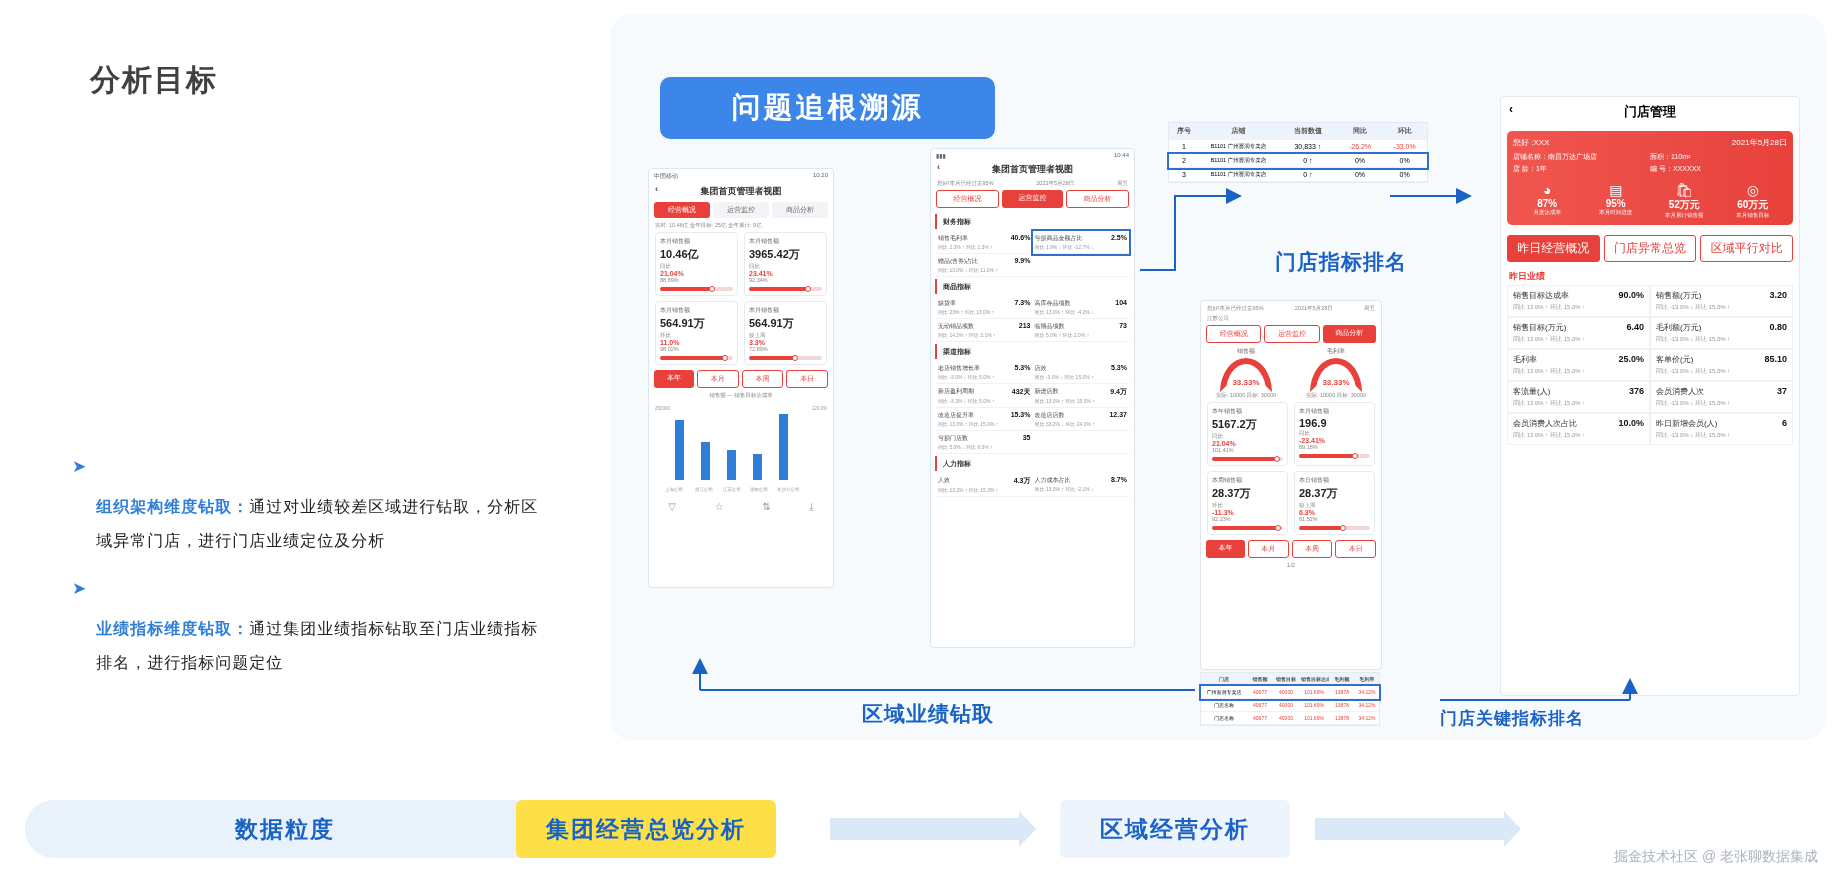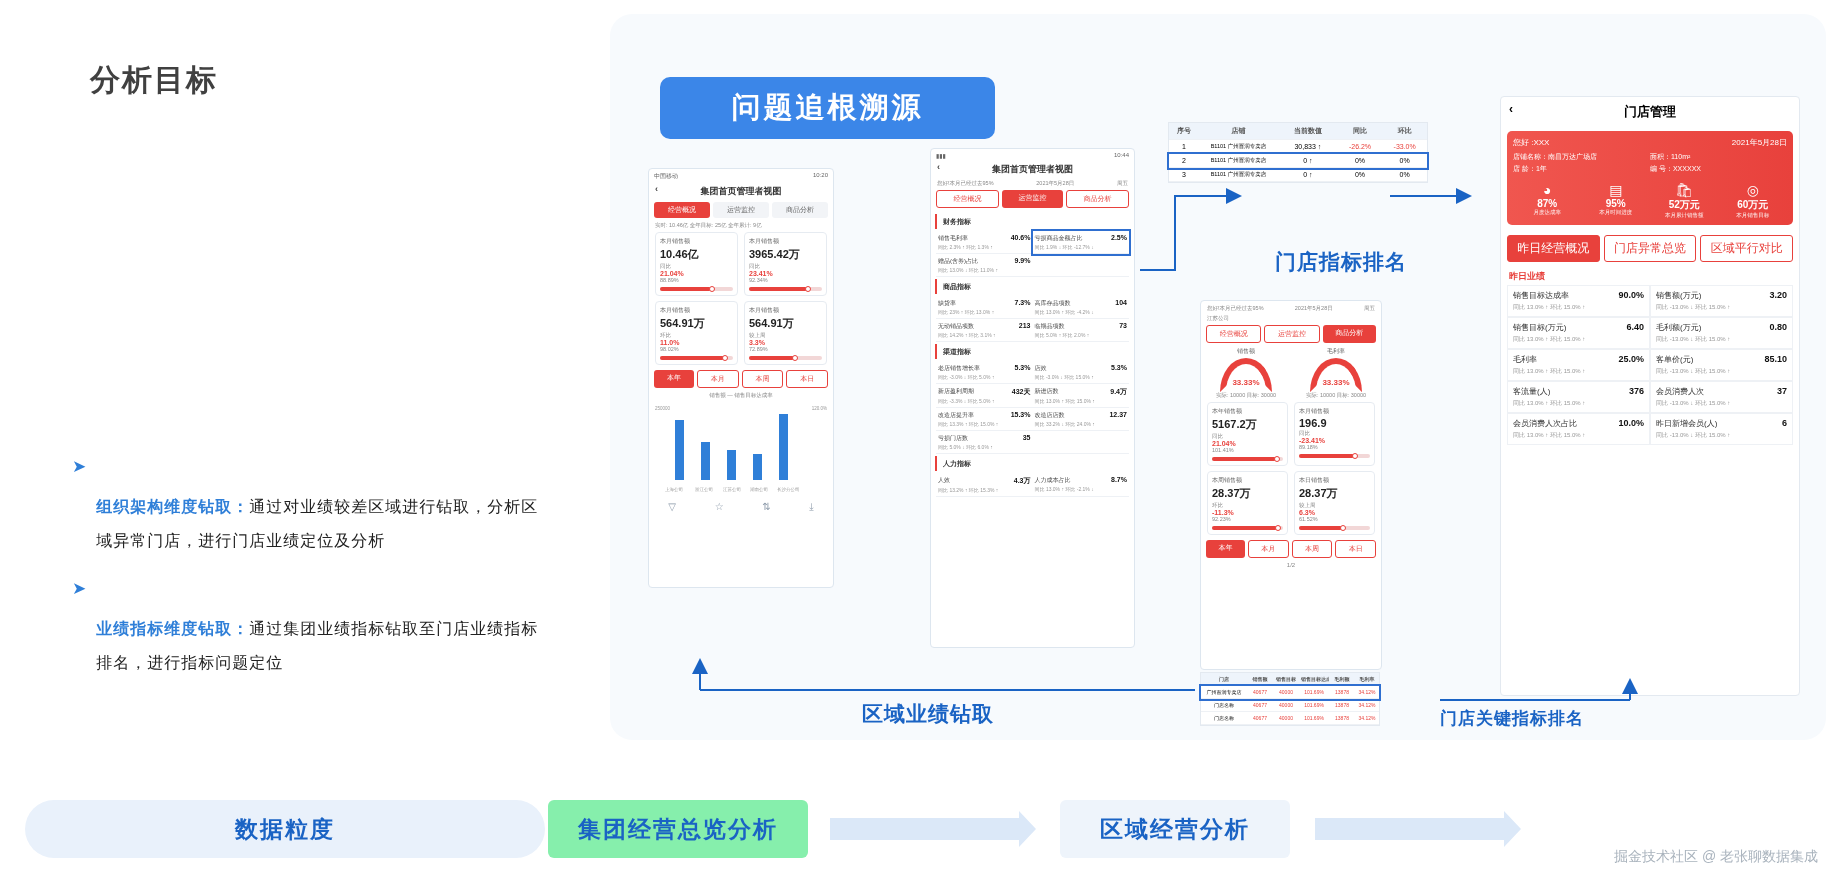--- a/index.html
+++ b/index.html
@@ -672,19 +672,19 @@
   <path d="M700,690 L1195,690" stroke="#1a63c4" stroke-width="2" fill="none"></path>
   <path d="M1440,700 L1630,700 L1630,700" stroke="#1a63c4" stroke-width="2" fill="none"></path>
   <path d="M1630,700 L1630,680" stroke="#1a63c4" stroke-width="2" fill="none" marker-end="url(#ah)"></path>
 </svg>
 
 <div class="arrow-label" style="left:862px; top:700px;">区域业绩钻取</div>
 <div class="arrow-label sm" style="left:1440px; top:707px;">门店关键指标排名</div>
 
 <div class="flow">
   <div class="pill round" style="left:25px; top:10px; width:520px;">数据粒度</div>
-  <div class="pill" style="left:548px; top:10px; width:260px; background:#86efac;">集团经营总览分析</div>
+  <div class="pill" style="left:516px; top:10px; width:260px; background:#fde047;">集团经营总览分析</div>
   <div class="fl-arrow" style="left:830px; top:28px; width:190px;"></div>
   <div class="pill" style="left:1060px; top:10px; width:230px; background:#eef4fb;">区域经营分析</div>
   <div class="fl-arrow" style="left:1315px; top:28px; width:190px;"></div>
 </div>
 
 <div class="watermark">掘金技术社区 @ 老张聊数据集成</div>
 
 </body></html>

